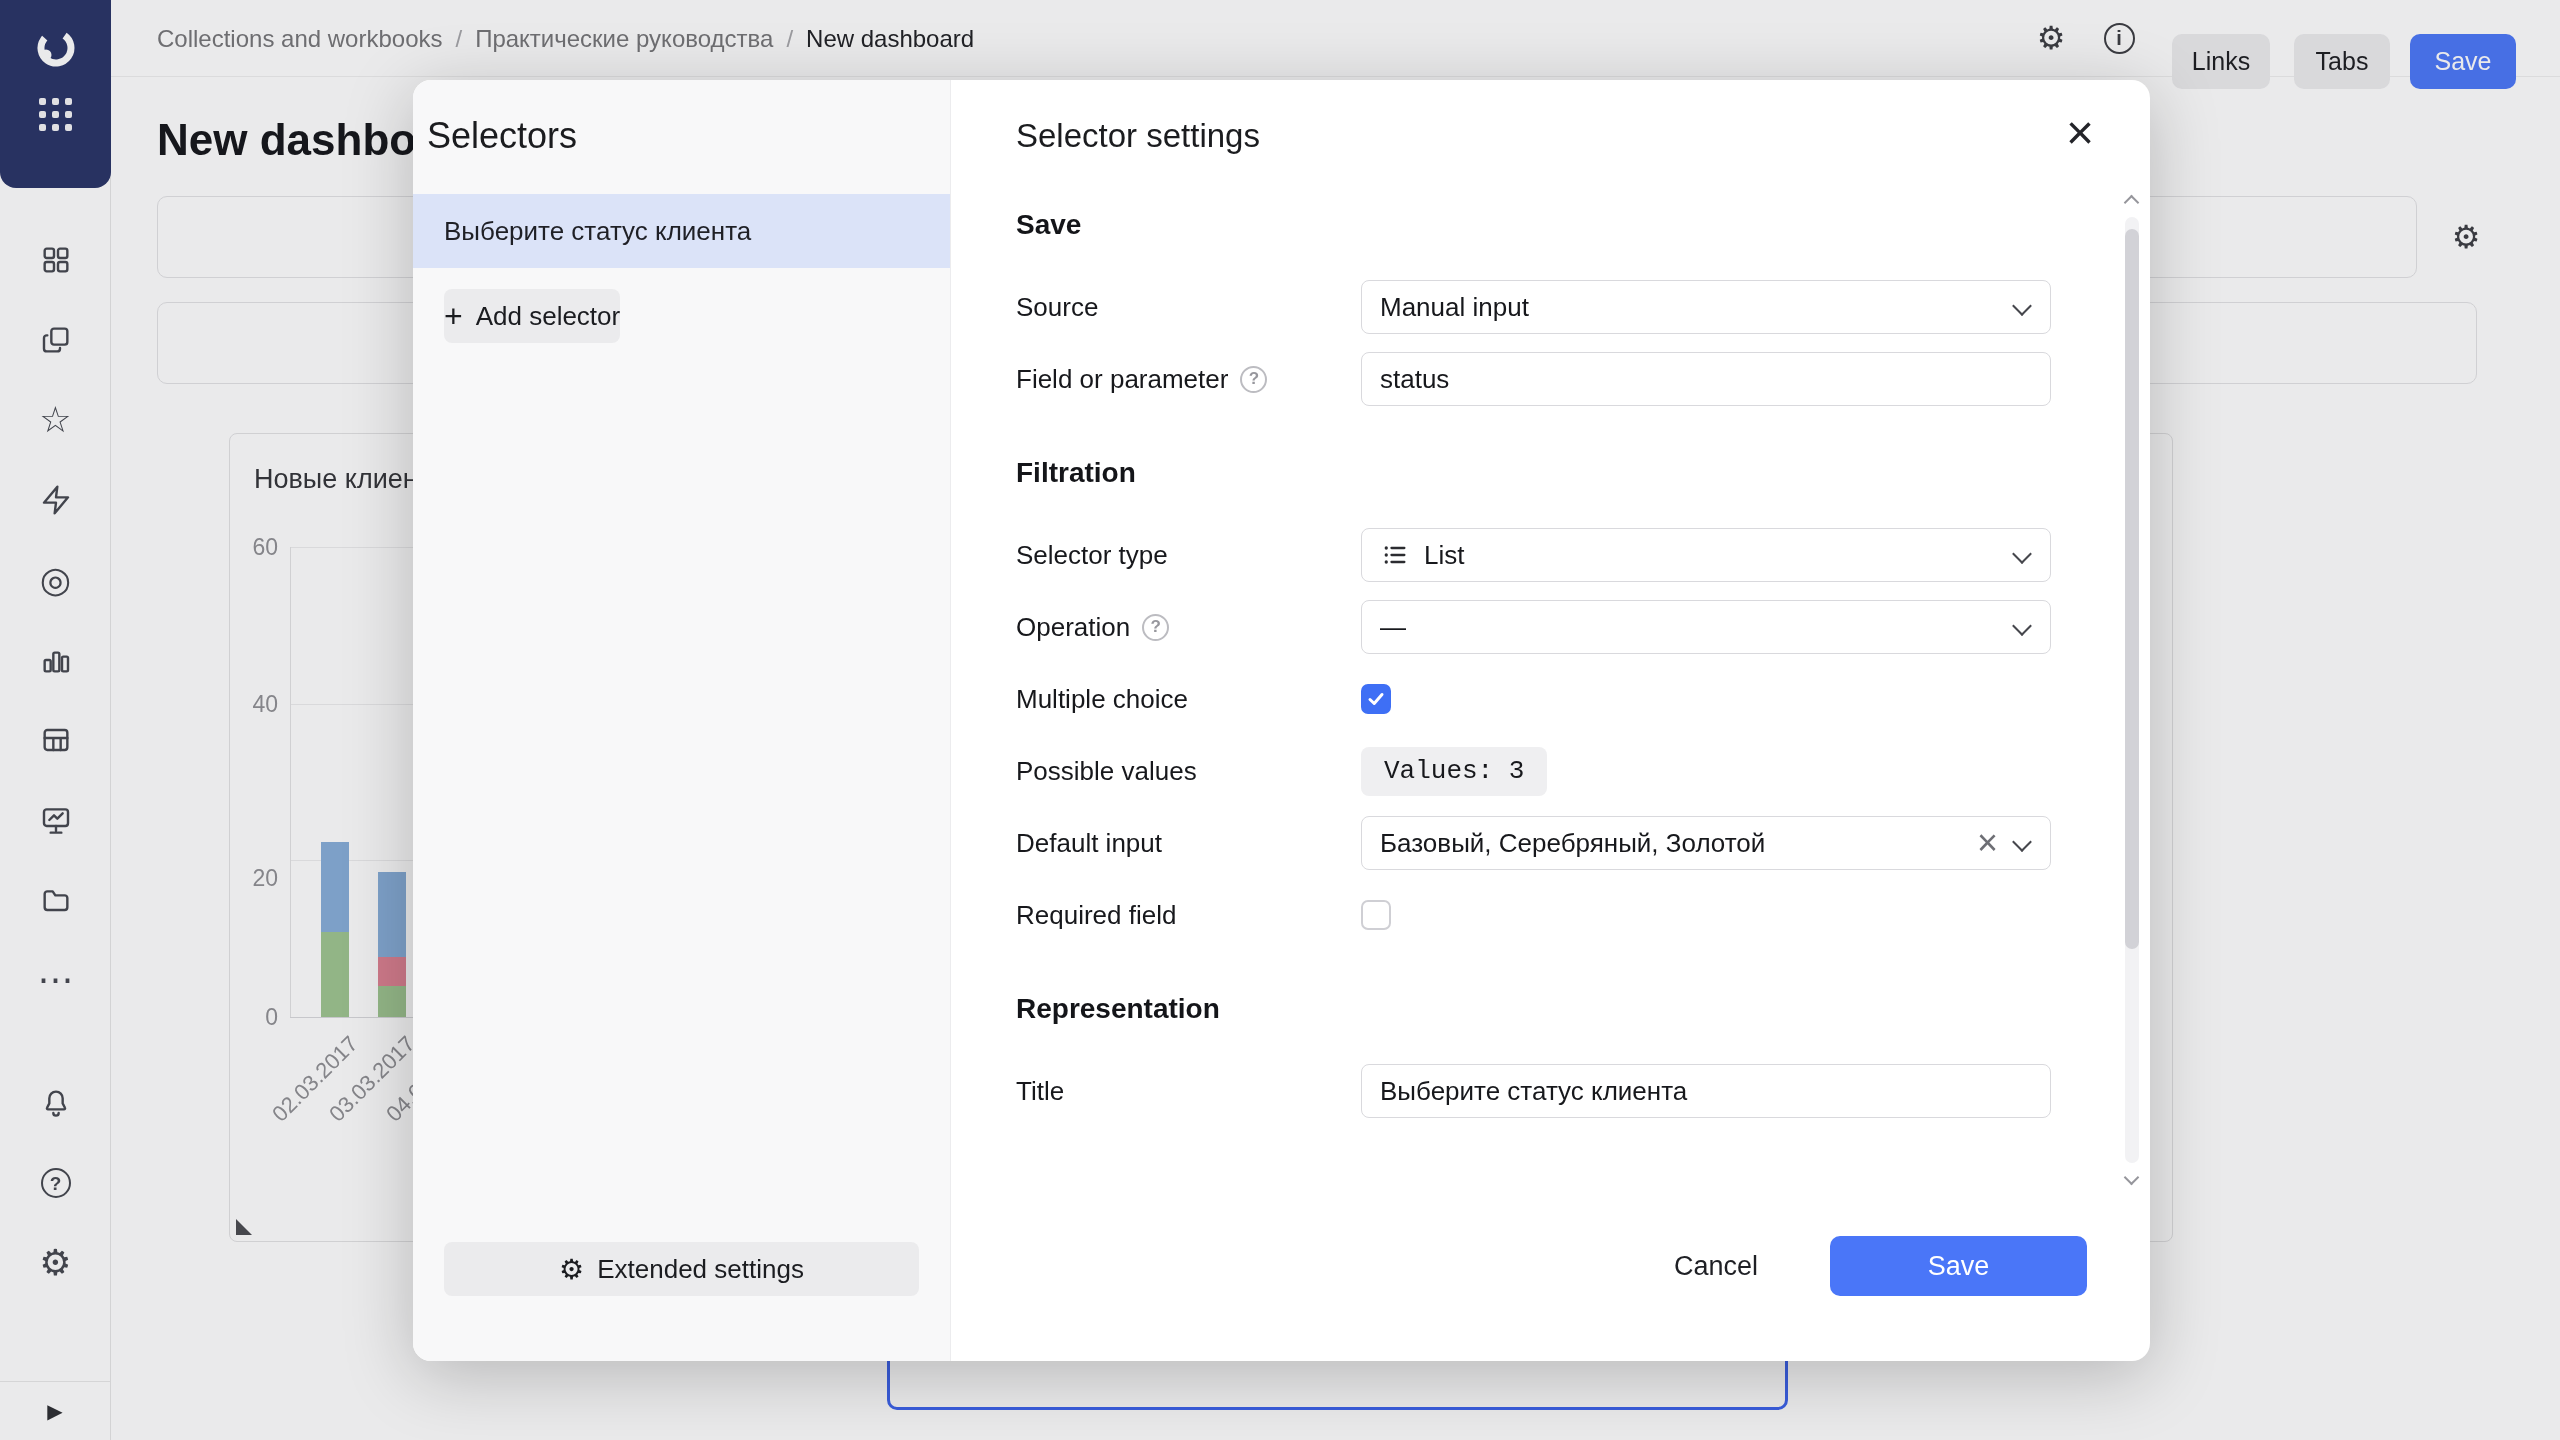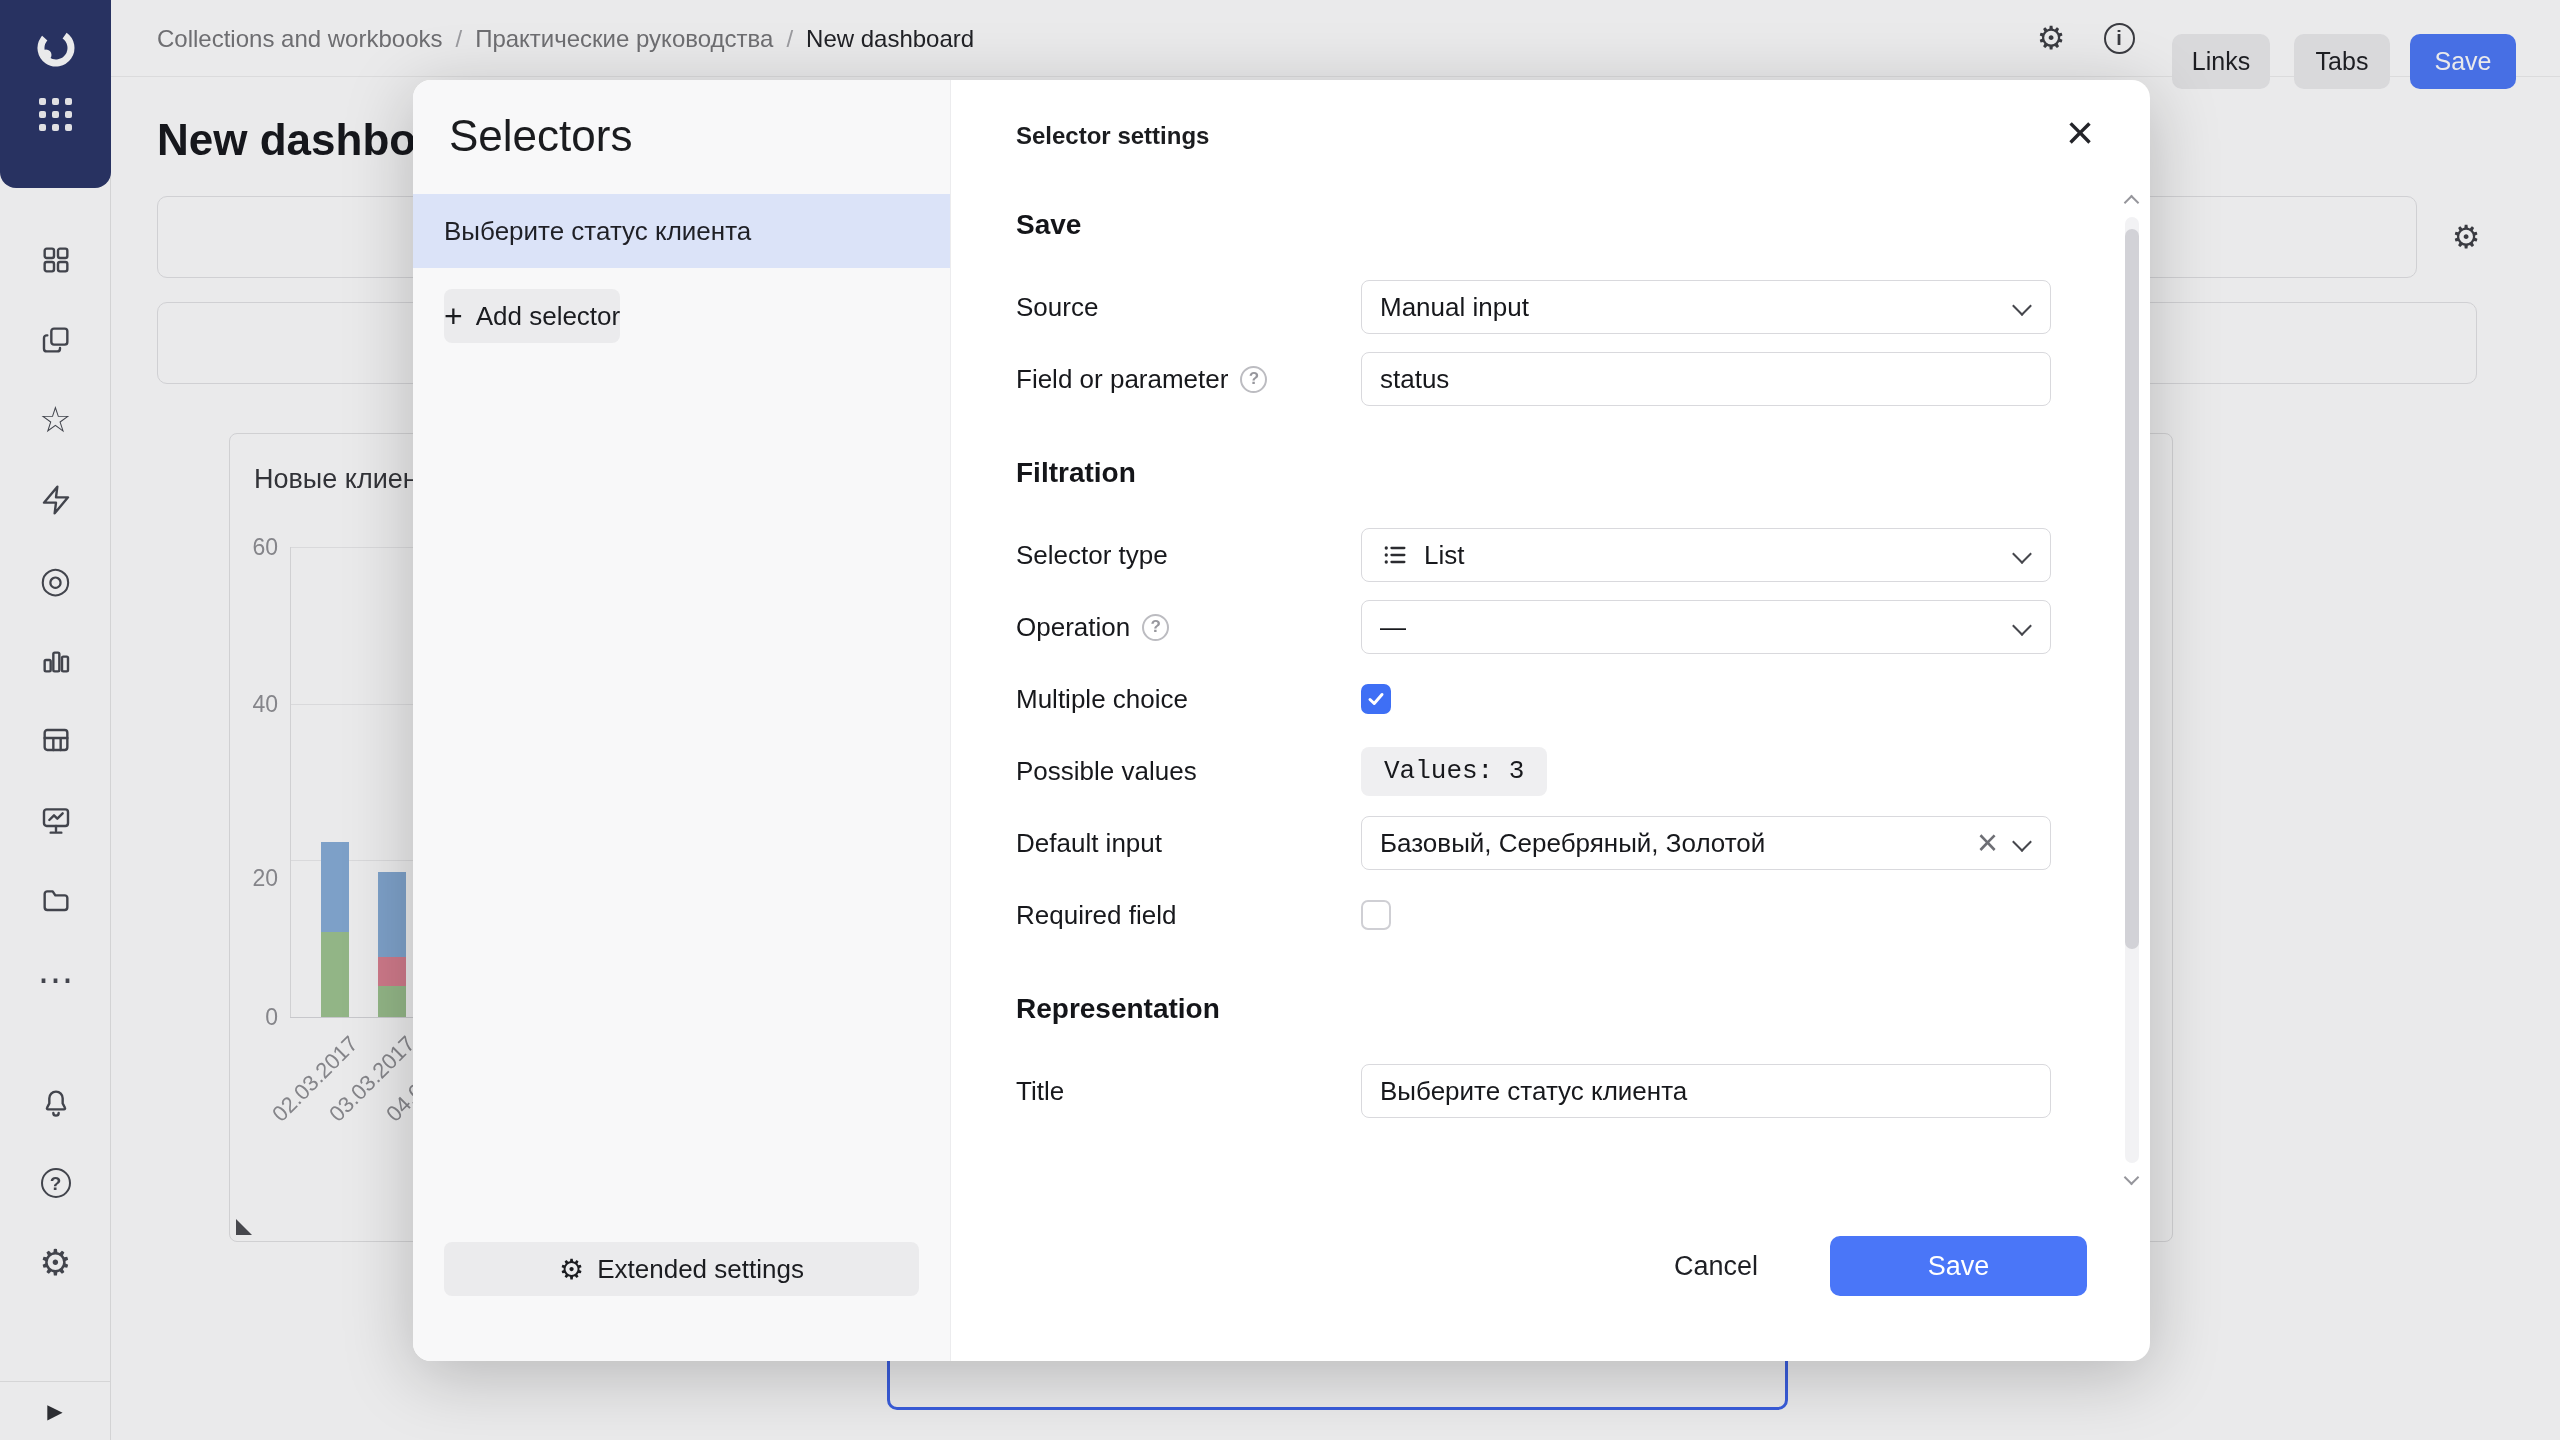--- a/index.html
+++ b/index.html
@@ -51,33 +51,33 @@
   .resize-handle { position:absolute; left:6px; bottom:6px; width:0; height:0; border-bottom:16px solid #4a4b50; border-right:16px solid transparent; }
 
   .bottom-widget { position:absolute; left:776px; top:1263px; width:901px; height:70px; background:#fff; border:3px solid #3b63ee; border-radius:10px; }
 
   
   .overlay { position:absolute; inset:0; background:rgba(45,50,62,0.10); z-index:5; }
   .modal { position:absolute; left:413px; top:80px; width:1737px; height:1281px; background:#fff; border-radius:18px; box-shadow:0 14px 70px rgba(0,0,0,.22); z-index:10; display:flex; overflow:hidden; }
 
   
   .sel-panel { width:538px; flex:none; position:relative; background:#f8f8f9; border-right:1px solid #ececee; }
-  .sel-title { margin:36px 0 0 36px; font-size:44px; font-weight:500; line-height:40px; color:#1b1c1f; }
+  .sel-title { margin:36px 0 0 14px; font-size:36px; font-weight:500; line-height:40px; color:#1b1c1f; }
   .sel-item { margin-top:38px; height:74px; display:flex; align-items:center; padding-left:31px; font-size:26px; color:#1f2026; }
   .sel-item.selected { background:#dbe3f8; }
   .panel-btn { height:54px; border-radius:8px; background:#ebebed; border:none; display:flex; align-items:center; justify-content:center; gap:13px; font-size:26px; color:#1b1c20; font-family:inherit; }
   .add-btn { margin:21px 31px 0; }
   .add-btn .plus { font-size:32px; line-height:1; font-weight:400; }
   .ext-btn { position:absolute; left:31px; right:31px; bottom:65px; }
   .ext-btn .glyph { font-size:28px; }
 
   
   .settings-panel { flex:1; position:relative; display:flex; flex-direction:column; }
   .settings-header { height:120px; position:relative; flex:none; }
-  .settings-title { position:absolute; left:65px; top:36px; font-size:24px; font-weight:700; line-height:40px; color:#1b1c1f; }
+  .settings-title { position:absolute; left:65px; top:36px; font-size:33px; font-weight:400; line-height:40px; color:#1b1c1f; }
   .close-btn { position:absolute; right:47px; top:30px; width:46px; height:46px; background:none; border:none; font-size:48px; line-height:44px; color:#232429; font-family:inherit; }
 
   .settings-scroll { height:985px; flex:none; overflow:hidden; padding:0 99px 0 65px; }
   .section-heading { font-size:28px; font-weight:700; color:#141519; line-height:34px; margin:50px 0 38px; }
   .section-heading.first { margin-top:8px; }
   .form-row { display:flex; align-items:center; min-height:54px; margin-top:18px; }
   .section-heading + .form-row { margin-top:0; }
   .row-label { width:345px; flex:none; display:flex; align-items:center; gap:12px; font-size:26px; color:#17181c; }
   .help-icon { width:27px; height:27px; border:2px solid #bcbcc1; border-radius:50%; color:#97979d; font-size:17px; font-weight:700; display:flex; align-items:center; justify-content:center; }
   .row-control { width:690px; flex:none; display:flex; align-items:center; }

